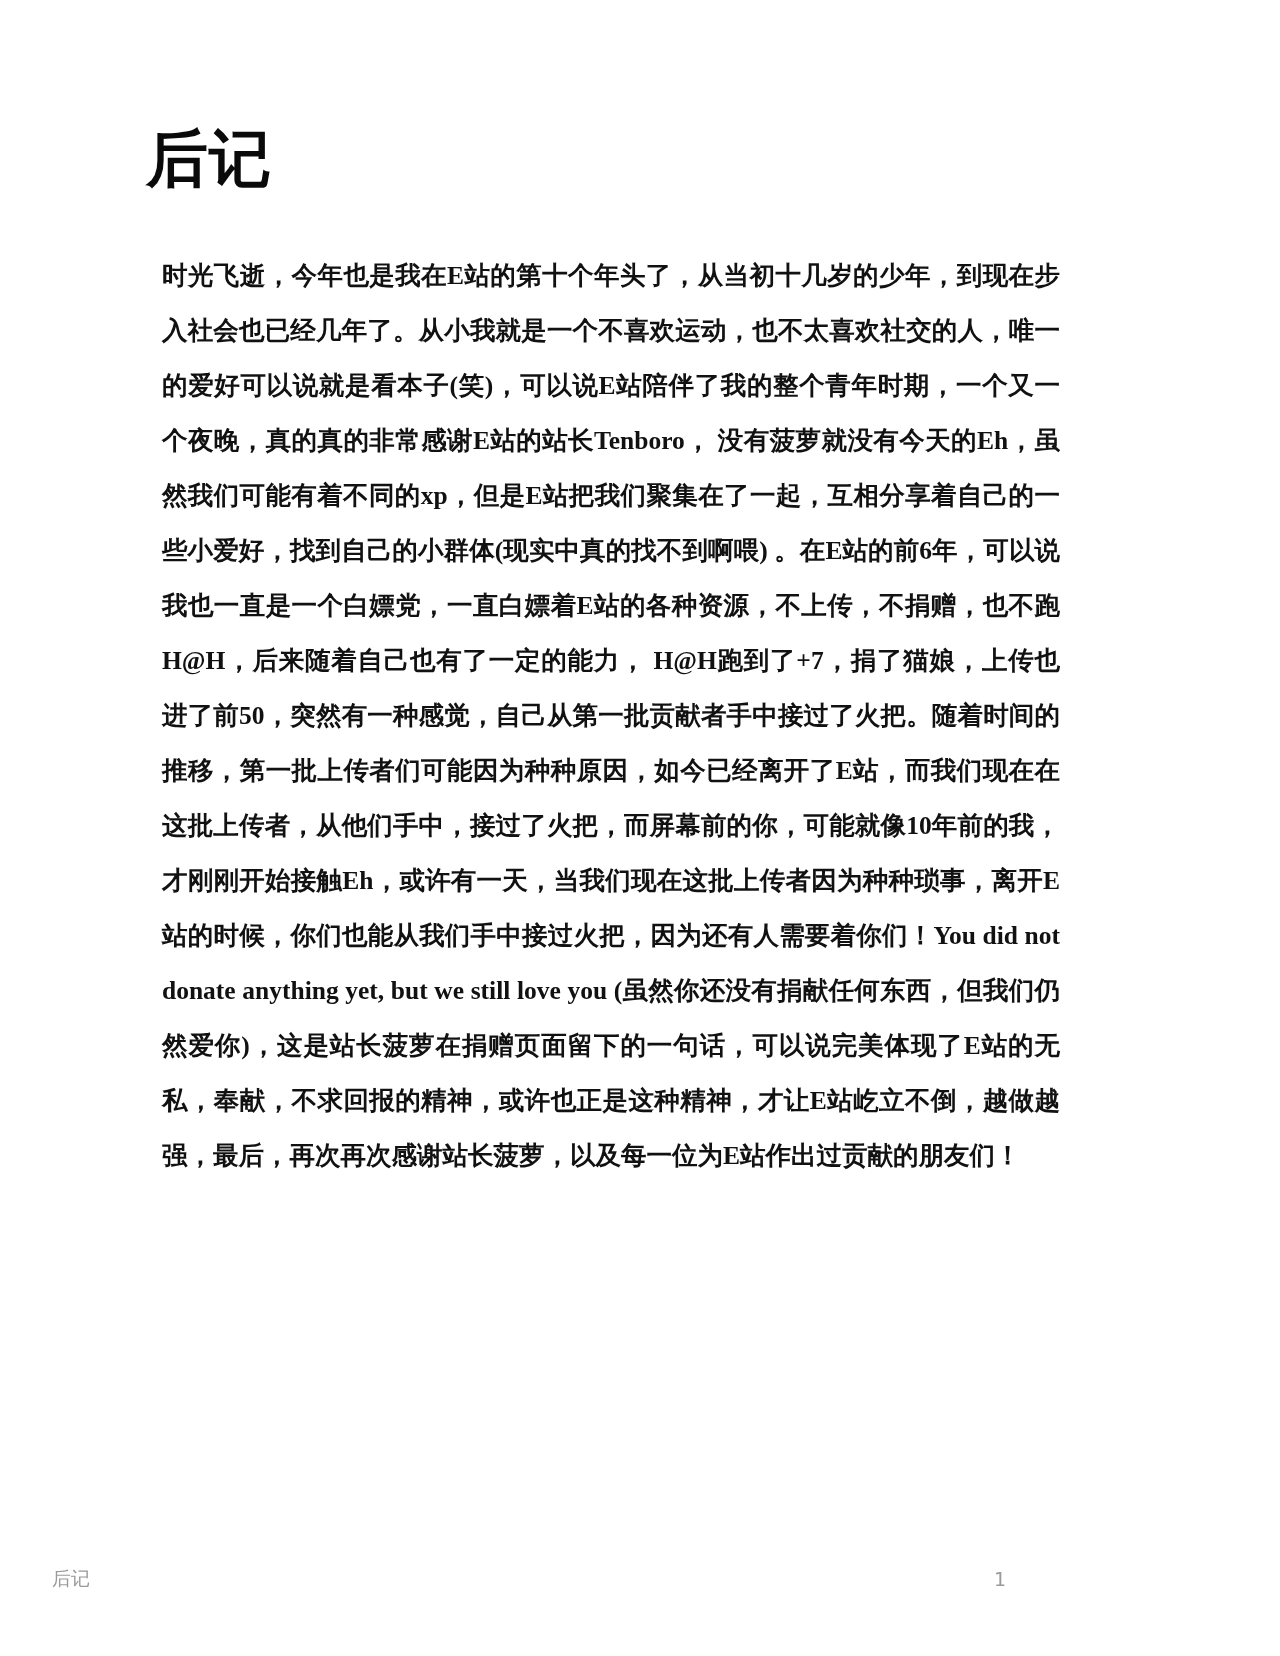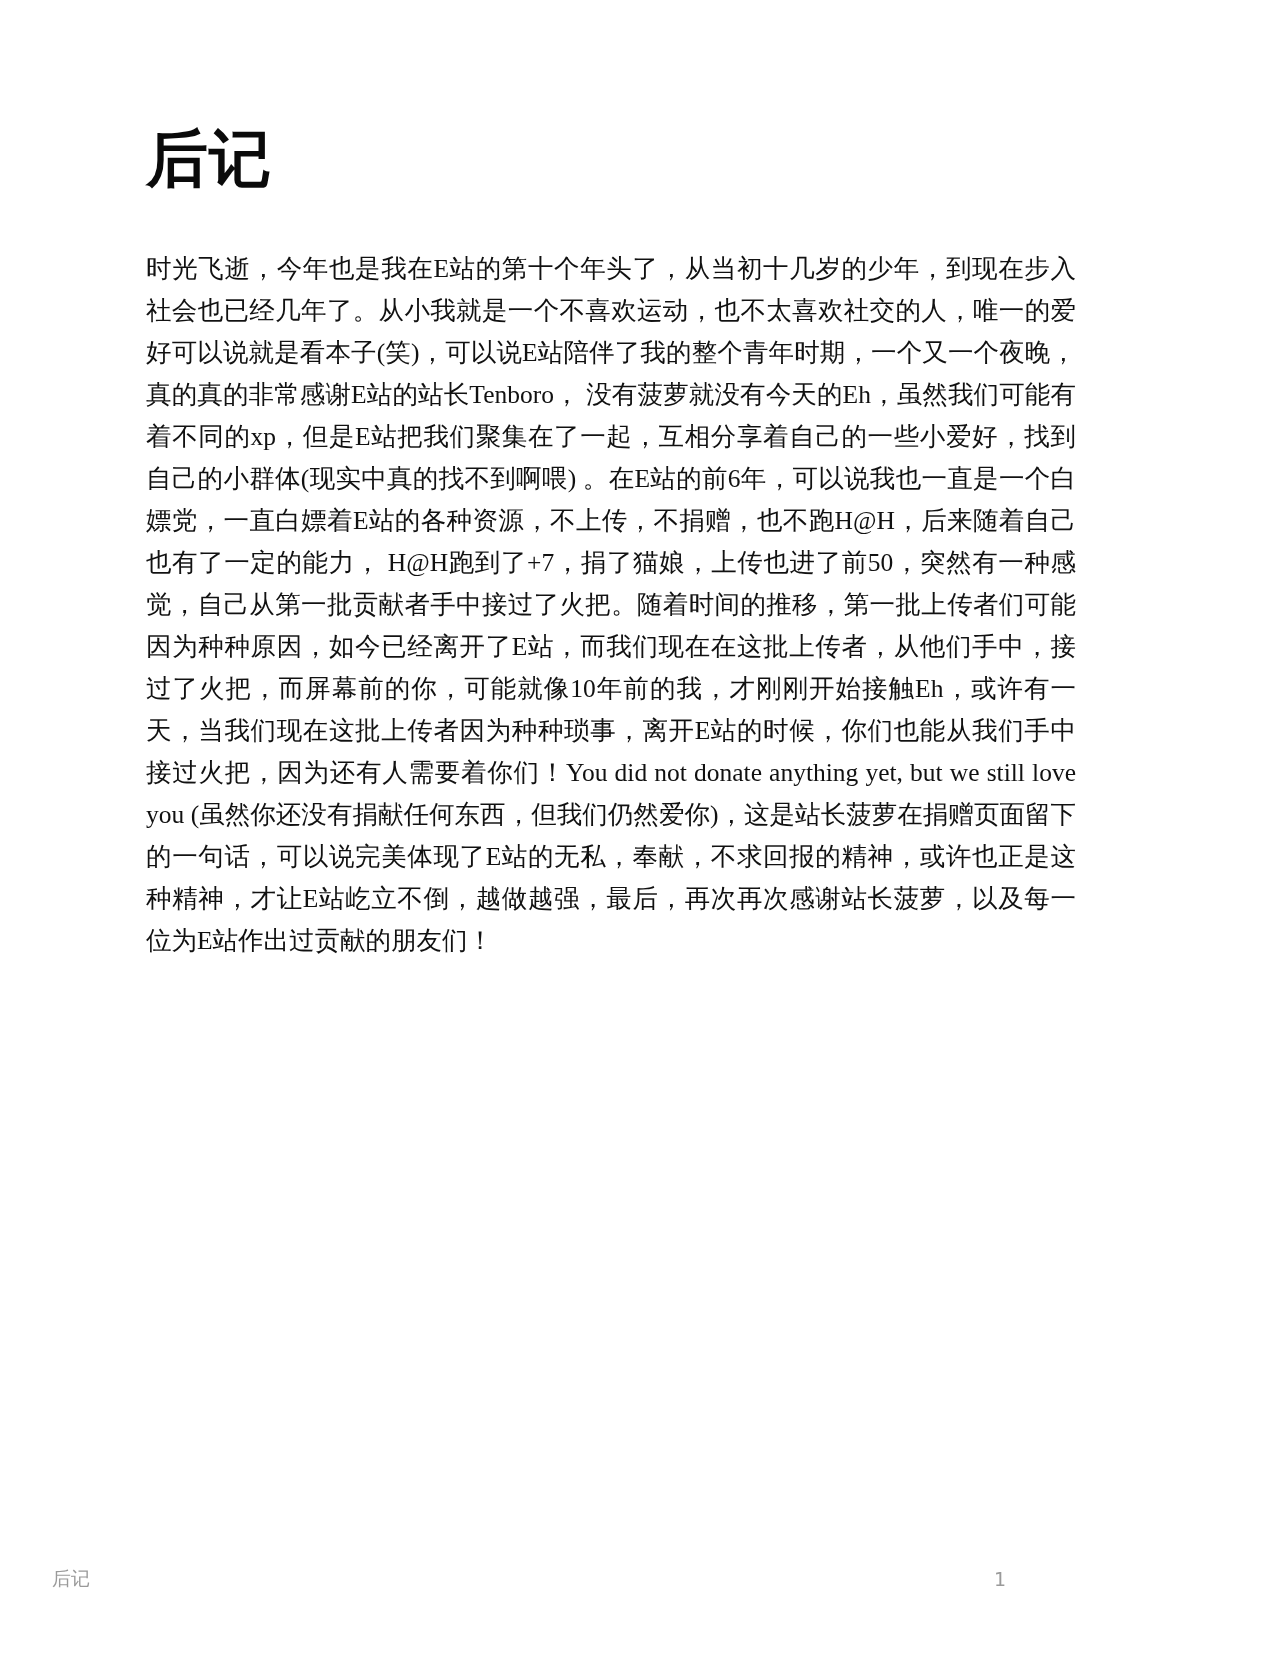--- a/index.html
+++ b/index.html
@@ -29,26 +29,27 @@
     font-weight: bold;
     font-size: 62px;
     line-height: 1.0;
     letter-spacing: 1px;
     color: #0a0a0a;
     margin: 0 0 58px 0;
   }
   .body-text {
     font-family: "Liberation Serif", serif;
     font-size: 25.5px;
-    line-height: 42px;
+    line-height: 55px;
     color: #111111;
     text-align: justify;
     text-justify: inter-ideograph;
-    margin: 0;
+    margin: 16px;
     word-break: break-word;
+    font-weight: bold;
   }
   .footer {
     position: absolute;
     left: 0;
     right: 0;
     bottom: 62px;
     height: 30px;
     padding: 0 146px 0 52px;
     box-sizing: border-box;
     display: flex;

